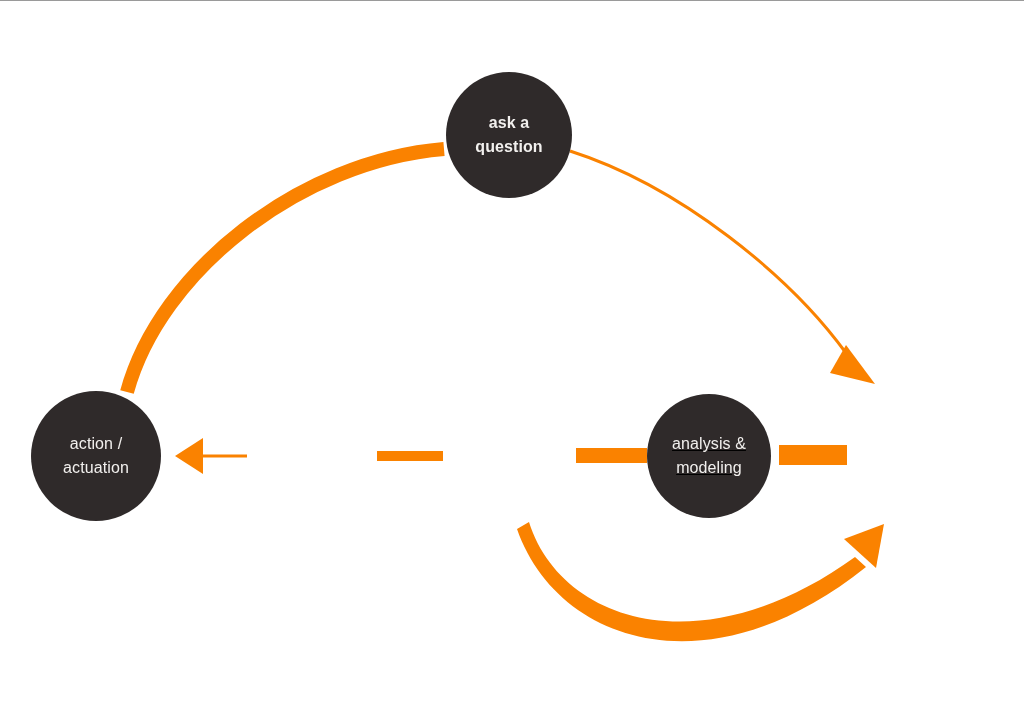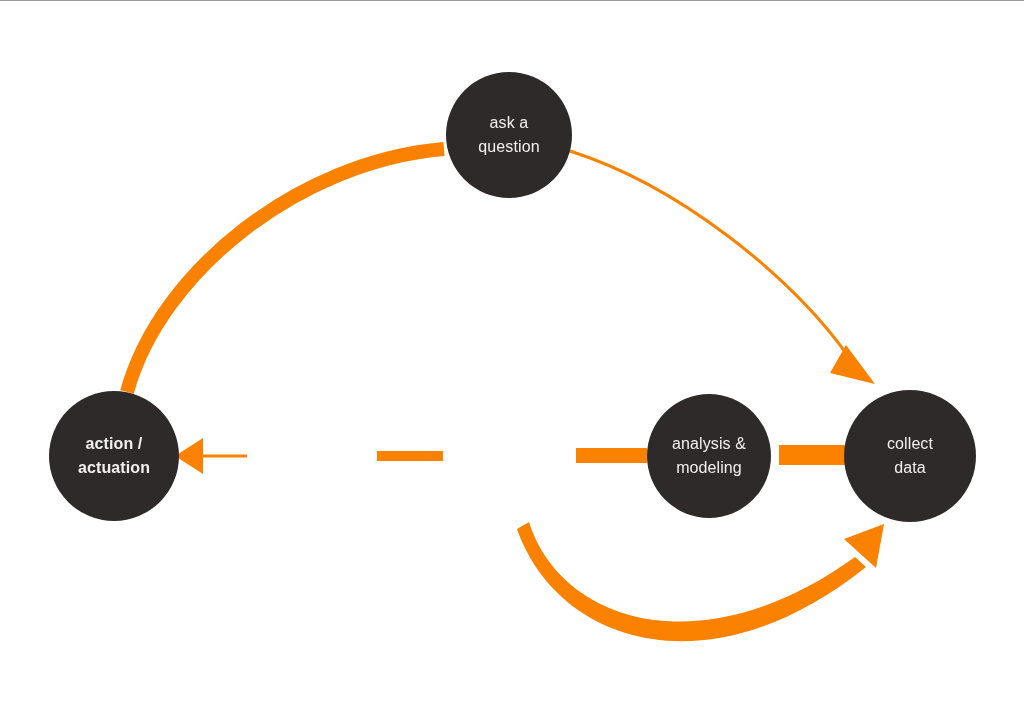--- a/index.html
+++ b/index.html
@@ -65,35 +65,31 @@
     <line x1="247" y1="455" x2="199" y2="455" stroke="#fa8200" stroke-width="3"></line>
     <polygon points="175,455 203,437 203,473" fill="#fa8200"></polygon>
 
     <path d="M 529,521
              C 560,620 700,668 855,556
              L 866,566
              C 706,694 556,640 517,528 Z" fill="#fa8200"></path>
     <polygon points="884,523 844,538 876,567" fill="#fa8200"></polygon>
   </svg>
 
-  <div class="node" style="left:446px; top:71px; width:126px; height:126px;">
+  <div class="node" style="left:446px; top:71px; width:126px; height:126px;font-weight:bold;">
     <span class="node-label">ask a
 question</span>
   </div>
 
-  <div class="node" style="left:49px; top:390px; width:130px; height:130px;font-weight:bold;">
+  <div class="node" style="left:31px; top:390px; width:130px; height:130px;">
     <span class="node-label">action /
 actuation</span>
   </div>
 
 
 
-  <div class="node" style="left:647px; top:393px; width:124px; height:124px;">
+  <div class="node" style="left:647px; top:393px; width:124px; height:124px;text-decoration:underline;">
     <span class="node-label">analysis &amp;
 modeling</span>
   </div>
 
-  <div class="node" style="left:844px; top:389px; width:132px; height:132px;">
-    <span class="node-label">collect
-data</span>
-  </div>
 
 </div>
 
 </body></html>

